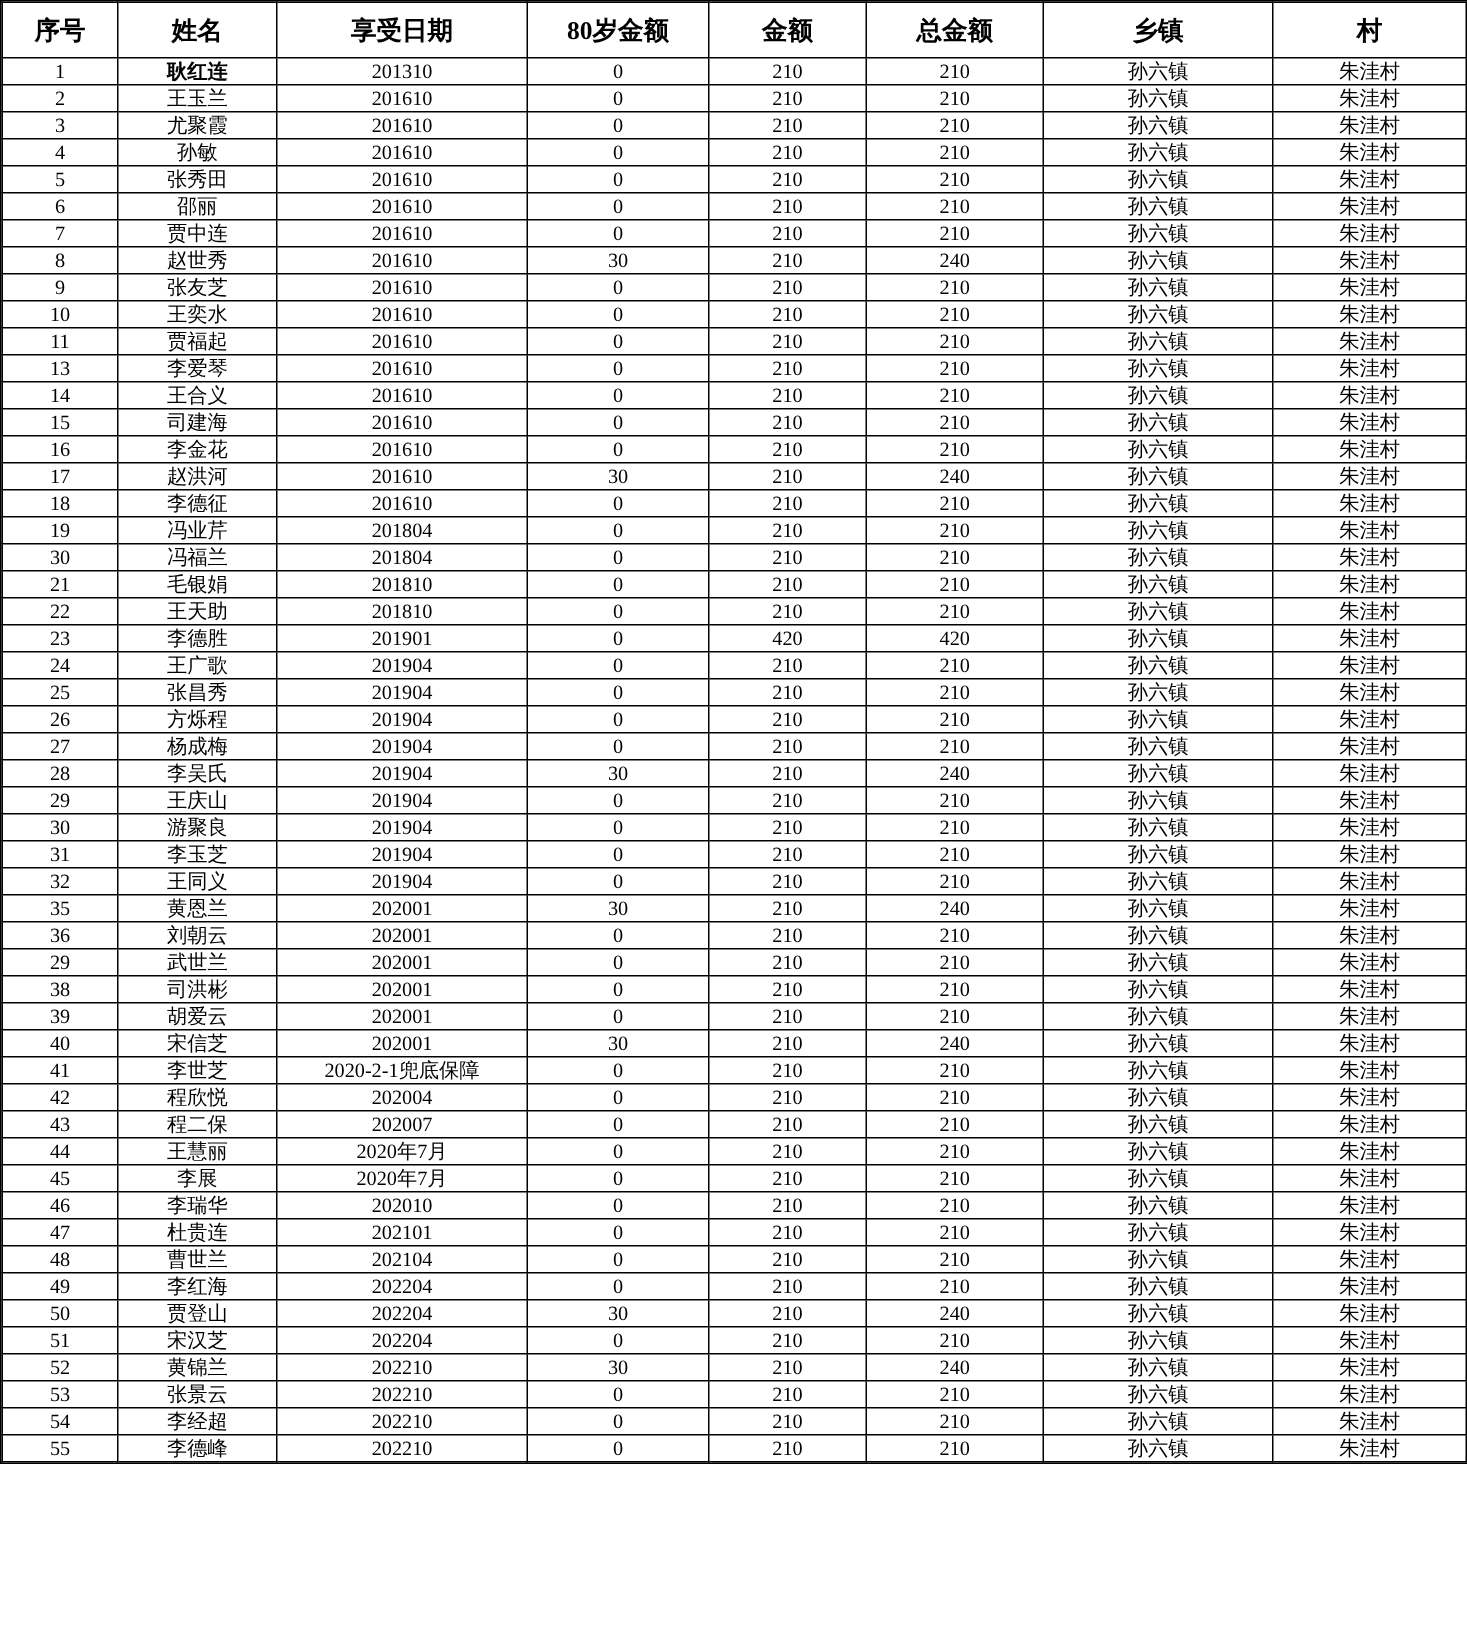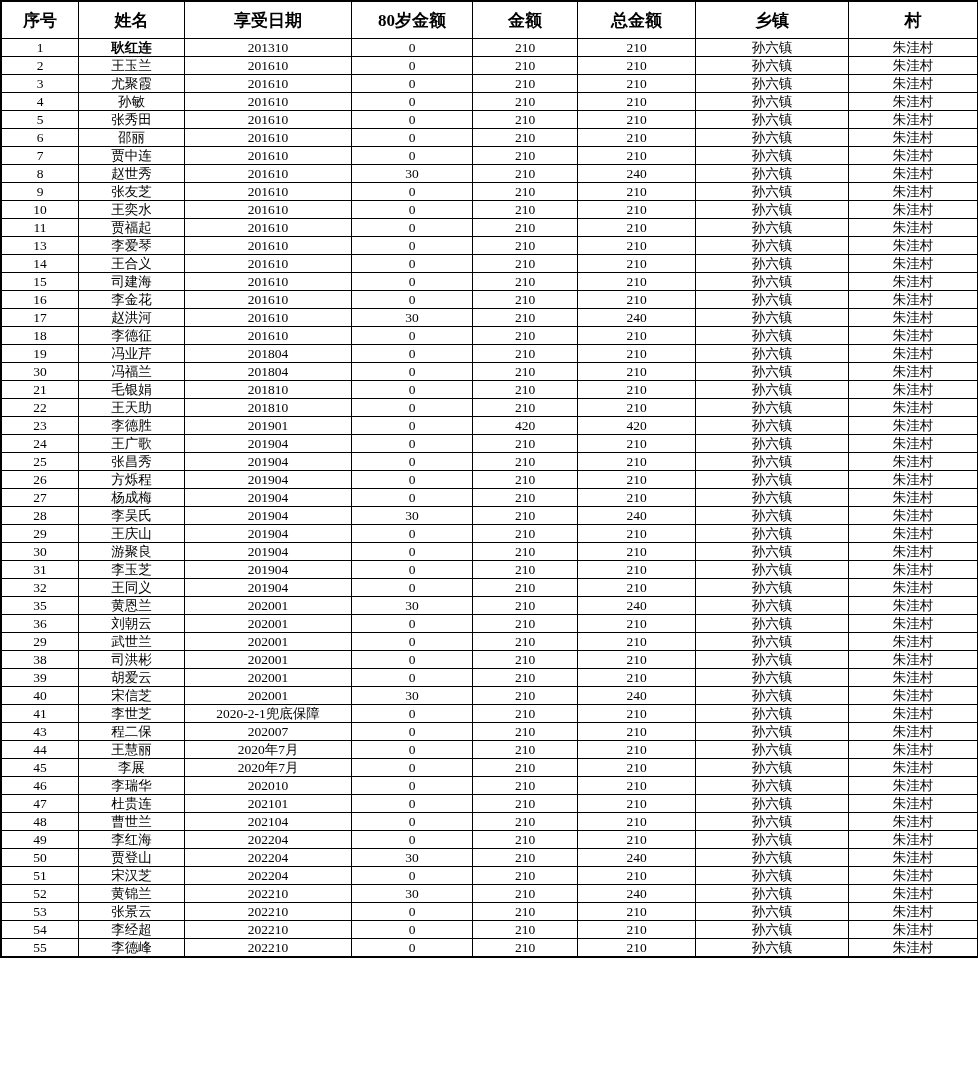--- a/index.html
+++ b/index.html
@@ -461,20 +461,30 @@
           <td>41</td>
           <td>李世芝</td>
           <td>2020-2-1兜底保障</td>
           <td>0</td>
           <td>210</td>
           <td>210</td>
           <td>孙六镇</td>
           <td>朱洼村</td>
         </tr>
         <tr>
+          <td>42</td>
+          <td>程欣悦</td>
+          <td>202004</td>
+          <td>0</td>
+          <td>210</td>
+          <td>210</td>
+          <td>孙六镇</td>
+          <td>朱洼村</td>
+        </tr>
+        <tr>
           <td>43</td>
           <td>程二保</td>
           <td>202007</td>
           <td>0</td>
           <td>210</td>
           <td>210</td>
           <td>孙六镇</td>
           <td>朱洼村</td>
         </tr>
         <tr>

